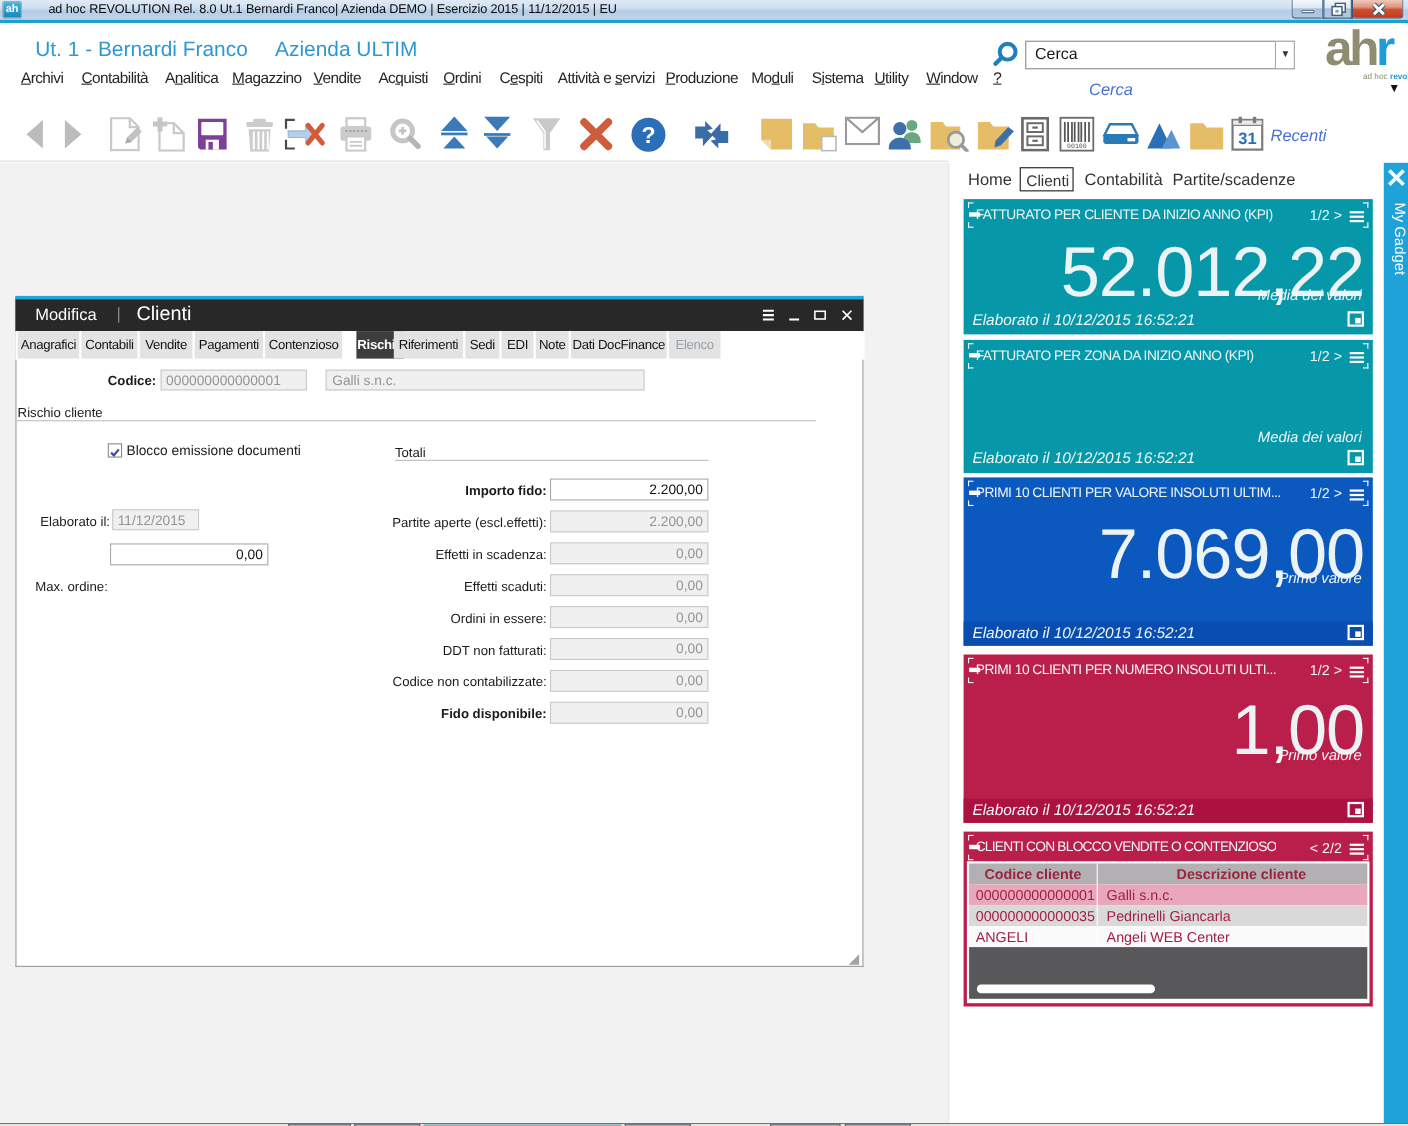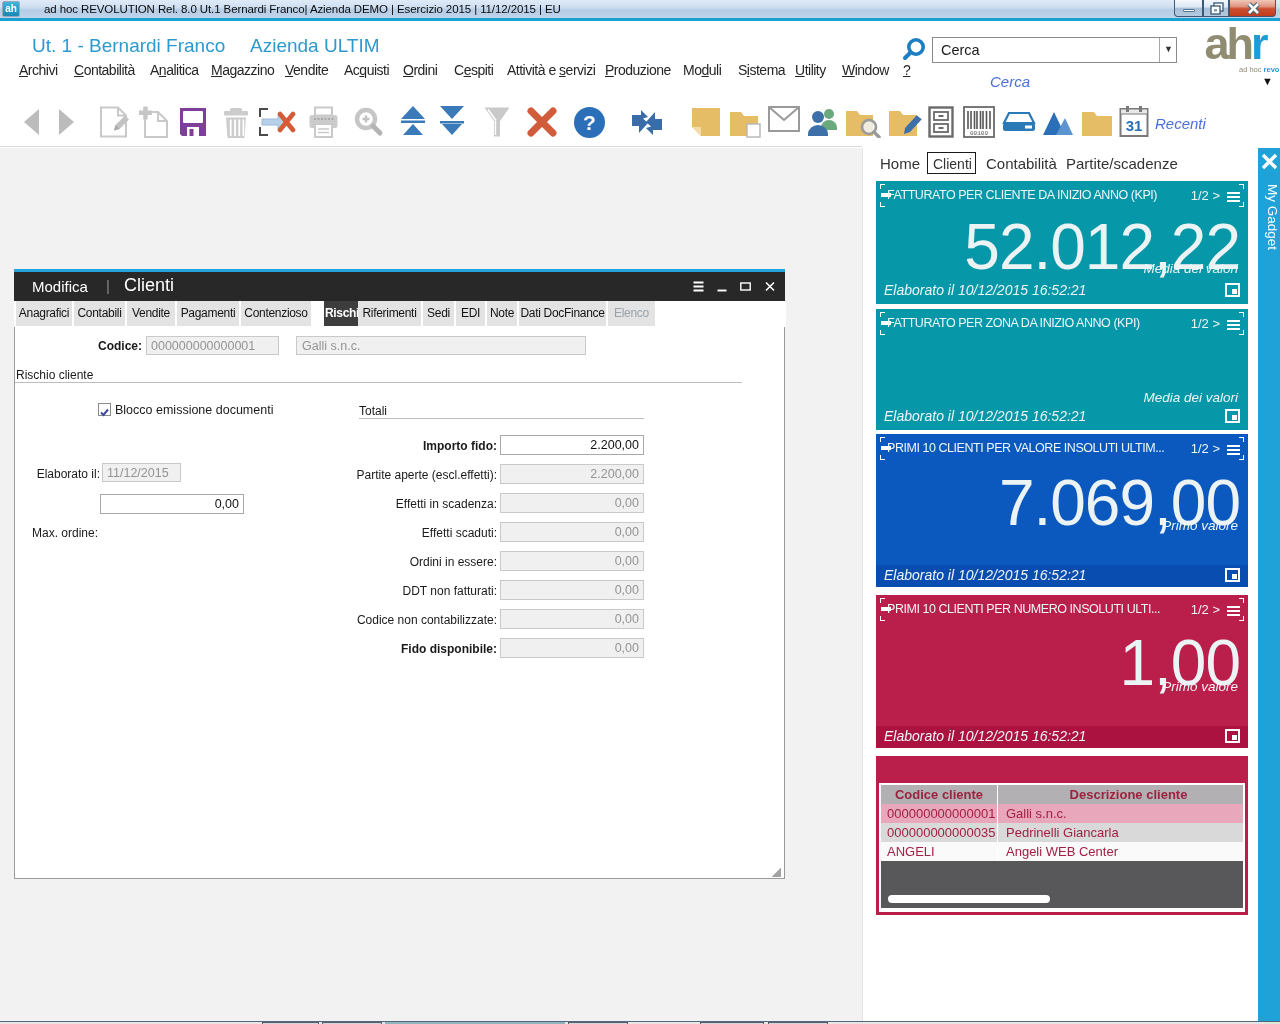--- a/index.html
+++ b/index.html
@@ -382,20 +382,30 @@
       <span class="cpg">1/2 &gt;</span>
       <span class="cham"></span>
     </div>
  <div class="cval" style="top:31px;">1,00</div>
  <div class="csub" style="top:84px;">Primo valore</div>
  <div class="cfootband"></div>
  <div class="cfoot" style="bottom:4px;">Elaborato il 10/12/2015 16:52:21</div>
  <div class="cico" style="bottom:5px;"></div>
 </div>
 <div class="card" id="card5">
+ <div class="chead">
+      <span class="corner c-tl"></span>
+      <span class="corner c-tr"></span>
+      <span class="corner c-bl"></span>
+      <span class="corner c-br"></span>
+  <span class="cmin"></span>
+      <span class="ctitle" style="letter-spacing:-0.7px;max-width:276px;">CLIENTI CON BLOCCO VENDITE O CONTENZIOSO</span>
+      <span class="cpg" style="right:24px;">&lt; 2/2</span>
+      <span class="cham"></span>
+    </div>
  <div id="g5wrap">
   <div id="g5tbl">
    <div class="g5row" style="top:0;background:#b2b0b2;font-weight:bold;color:#9c2240;">
      <span class="g5c1" style="text-align:center;padding-left:0;">Codice cliente</span>
           <span class="g5c2" style="text-align:center;padding-left:16px;">Descrizione cliente</span>
         </div>
    <div class="g5row" style="top:19px;background:#e8a7bb;">
           <span class="g5c1">000000000000001</span>
           <span class="g5c2">Galli s.n.c.</span>
         </div>

